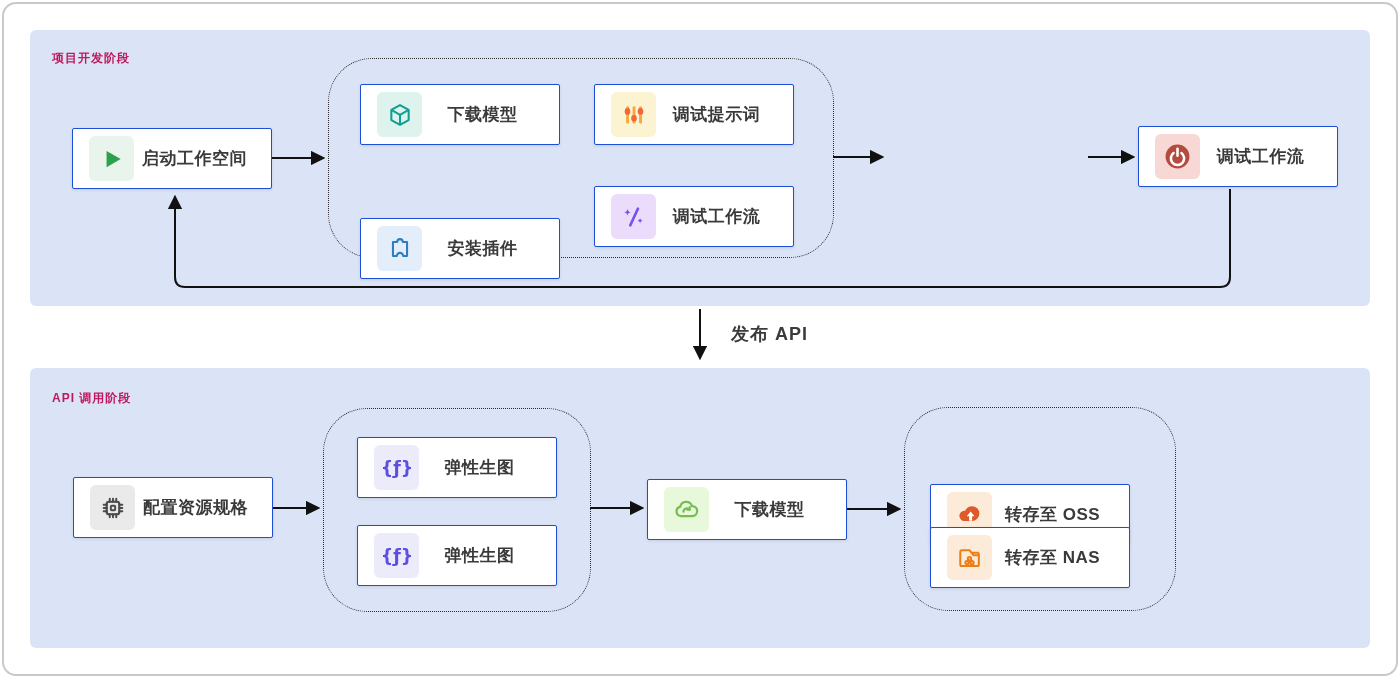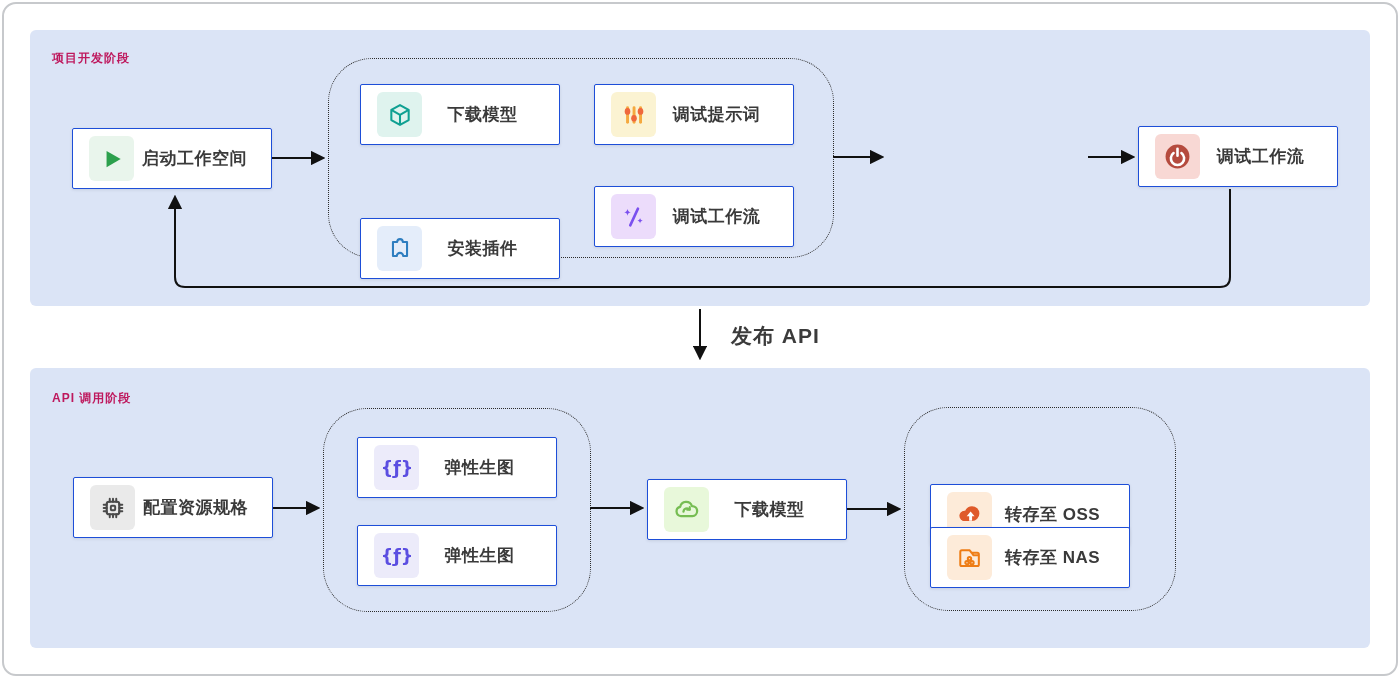--- a/index.html
+++ b/index.html
@@ -35,21 +35,21 @@
   .n-elastic2{left:357px;top:525px;}
   .n-result{left:647px;top:479px;}
   .n-oss{left:930px;top:440px;margin-top:44px;}
   .n-nas{left:930px;top:527px;}
   
   .bg-play{background:#e9f5ec;} .bg-cube{background:#dff3ee;} .bg-sliders{background:#fbf3d2;}
   .bg-puzzle{background:#e4edfa;} .bg-sparkle{background:#ecdcfb;} .bg-image{background:#f9d5e8;}
   .bg-power{background:#f8d8d4;} .bg-chip{background:#eaeaea;} .bg-func{background:#ecebfa;}
   .bg-cloudsync{background:#e8f8da;} .bg-oss{background:#fdebd9;} .bg-nas{background:#fdebd9;}
   .wires{position:absolute;left:0;top:0;pointer-events:none;}
-  .publish-label{position:absolute;left:731px;top:322px;font-size:21px;font-weight:700;color:#3b3b3b;letter-spacing:1px;}
+  .publish-label{position:absolute;left:731px;top:322px;font-size:18px;font-weight:700;color:#3b3b3b;letter-spacing:1px;}
 </style>
 </head>
 <body>
 
 <div class="canvas">
   <div class="frame"></div>
 
   <div class="panel dev"></div>
   <div class="panel api"></div>
   <div class="panel-title title-dev">项目开发阶段</div>

